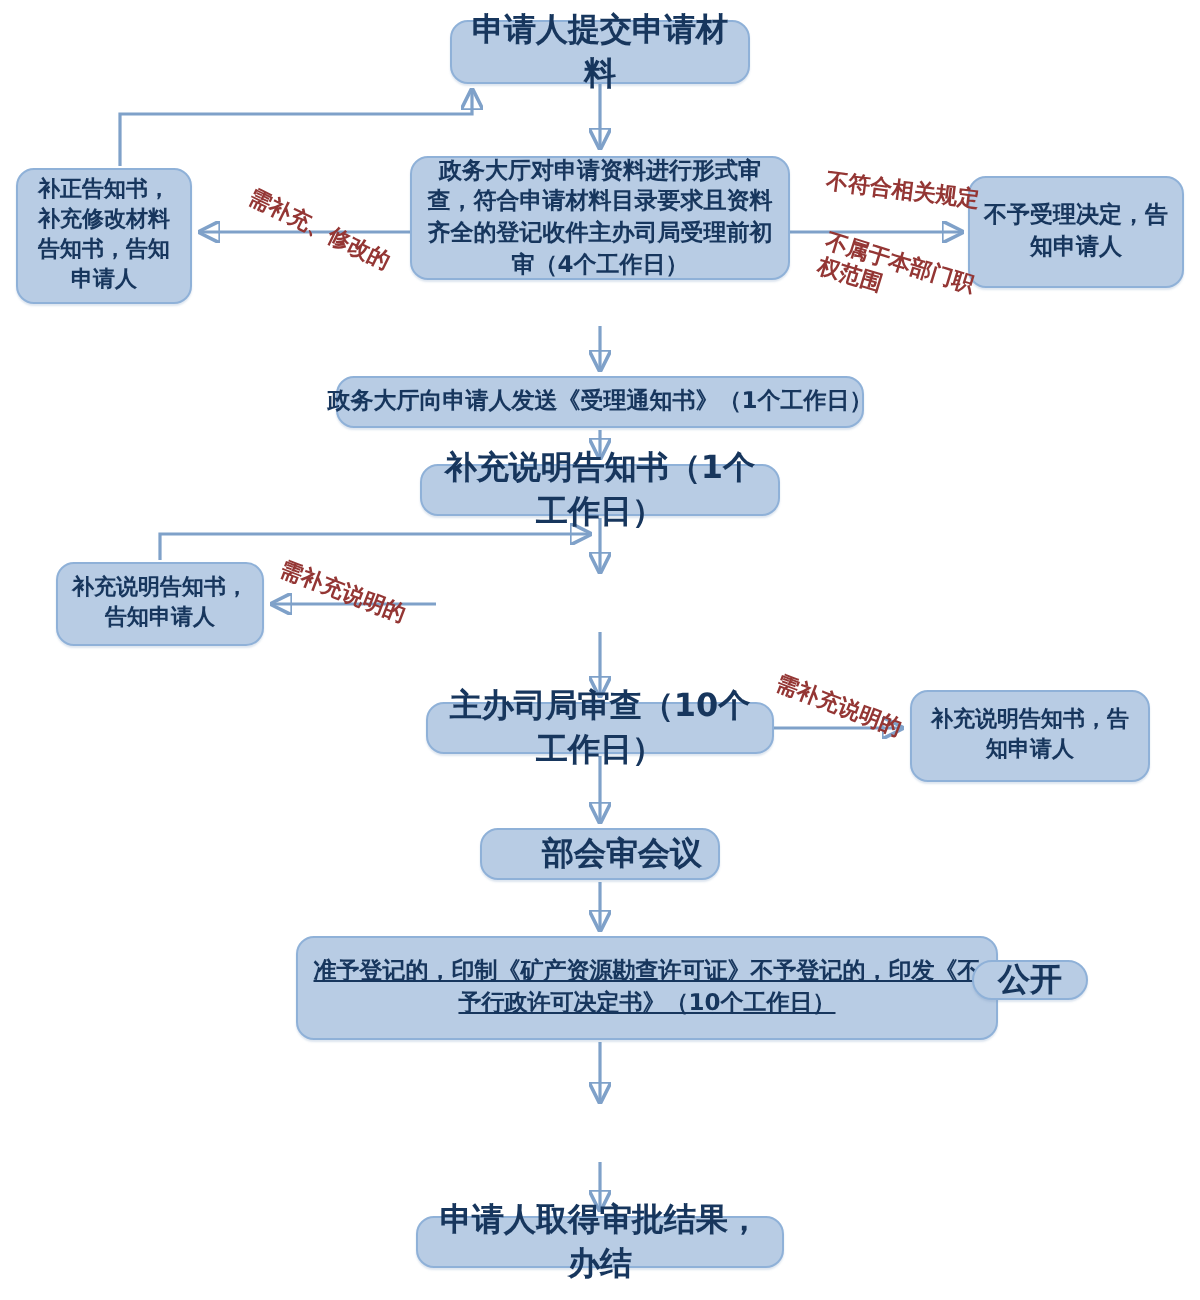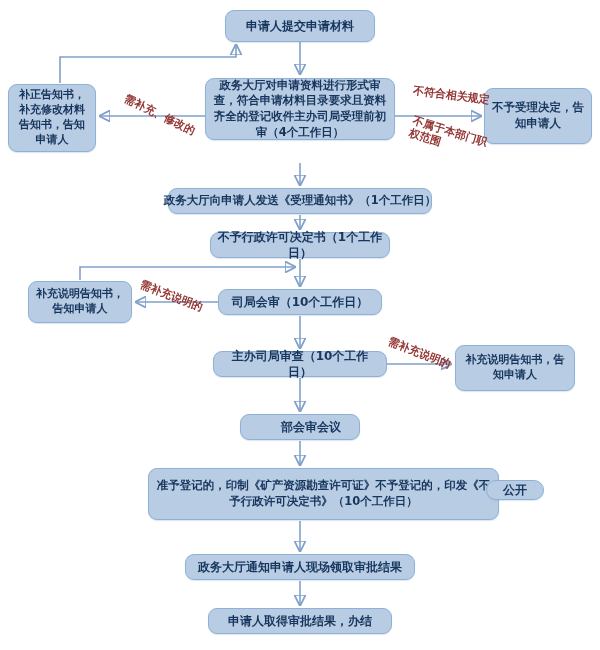--- a/index.html
+++ b/index.html
@@ -13,21 +13,21 @@
   svg.edges{position:absolute;left:0;top:0;width:600px;height:650px;}
   svg.edges path{fill:none;stroke:#7fa1c9;stroke-width:1.6;}
   .node{
     position:absolute;
     box-sizing:border-box;
     background:#b8cce4;
     border:1px solid #8fb1d8;
     border-radius:9px;
     color:#17365d;
     font-weight:bold;
-    font-size:12px;
+    font-size:16px;
     line-height:1.35;
     display:flex;align-items:center;justify-content:center;
     text-align:center;
     padding:3px 6px;
     box-shadow:0 1px 1px rgba(120,150,190,.25);
   }
   .one-line{white-space:nowrap;font-size:11.5px;text-align:center;}
   .edge-label{
     position:absolute;
     color:#943634;
@@ -43,21 +43,21 @@
   .n-review          {left:205px;top:78px; width:190px;height:62px;font-size:11.5px;}
   .n-correction      {left:8px;  top:84px; width:88px; height:68px;font-size:11px;}
   .n-reject          {left:484px;top:88px; width:108px;height:56px;font-size:11.5px;}
   .n-acceptance      {left:168px;top:188px;width:264px;height:26px;}
   .n-sendjoint       {left:210px;top:232px;width:180px;height:26px;}
   .n-supp-left       {left:28px; top:281px;width:104px;height:42px;font-size:11px;}
   .n-jointreview     {left:218px;top:289px;width:164px;height:26px;}
   .n-deptreview      {left:213px;top:351px;width:174px;height:26px;text-align:center;}
   .n-supp-right      {left:455px;top:345px;width:120px;height:46px;font-size:11px;}
   .n-ministry        {left:240px;top:414px;width:120px;height:26px;padding-left:28px;}
-  .n-decision        {left:148px;top:468px;width:351px;height:52px;font-size:11.5px;}
+  .n-decision        {left:148px;top:468px;width:351px;height:52px;font-size:11.5px;text-decoration:underline;}
   .n-publish         {left:486px;top:480px;width:58px; height:20px;border-radius:12px;}
   .n-notify          {left:185px;top:554px;width:230px;height:26px;}
   .n-obtain          {left:208px;top:608px;width:184px;height:26px;}
 
   .l-need-correction {left:128px;top:92px; transform:rotate(26deg);}
   .l-not-compliant   {left:414px;top:84px; transform:rotate(7deg);}
   .l-not-in-scope    {left:415px;top:114px;width:86px;transform:rotate(17deg);}
   .l-need-supp-left  {left:143px;top:278px;transform:rotate(21deg);}
   .l-need-supp-right {left:391px;top:335px;transform:rotate(21deg);}
 </style>
@@ -88,29 +88,27 @@
     <path d="M452,492 L483,492" marker-end="url(#ah)"></path>
     <path d="M300,521 L300,551" marker-end="url(#ah)"></path>
     <path d="M300,581 L300,605" marker-end="url(#ah)"></path>
   </svg>
 
   <div class="node n-submit">申请人提交申请材料</div>
   <div class="node n-review">政务大厅对申请资料进行形式审查，符合申请材料目录要求且资料齐全的登记收件主办司局受理前初审（4个工作日）</div>
   <div class="node n-correction">补正告知书，补充修改材料告知书，告知申请人</div>
   <div class="node n-reject">不予受理决定，告知申请人</div>
   <div class="node n-acceptance one-line">政务大厅向申请人发送《受理通知书》（1个工作日）</div>
-  <div class="node n-sendjoint">不予行政许可决定书（1个工作日）</div>
+  <div class="node n-sendjoint">补充说明告知书（1个工作日）</div>
   <div class="node n-supp-left">补充说明告知书，告知申请人</div>
-  <div class="node n-jointreview">司局会审（10个工作日）</div>
   <div class="node n-deptreview">主办司局审查（10个工作日）</div>
   <div class="node n-supp-right">补充说明告知书，告知申请人</div>
   <div class="node n-ministry">部会审会议</div>
   <div class="node n-decision">准予登记的，印制《矿产资源勘查许可证》不予登记的，印发《不予行政许可决定书》（10个工作日）</div>
   <div class="node n-publish">公开</div>
-  <div class="node n-notify">政务大厅通知申请人现场领取审批结果</div>
   <div class="node n-obtain">申请人取得审批结果，办结</div>
 
   <div class="edge-label l-need-correction">需补充、修改的</div>
   <div class="edge-label l-not-compliant">不符合相关规定</div>
   <div class="edge-label l-not-in-scope wrap-label">不属于本部门职权范围</div>
   <div class="edge-label l-need-supp-left">需补充说明的</div>
   <div class="edge-label l-need-supp-right">需补充说明的</div>
 
 </div>
 

